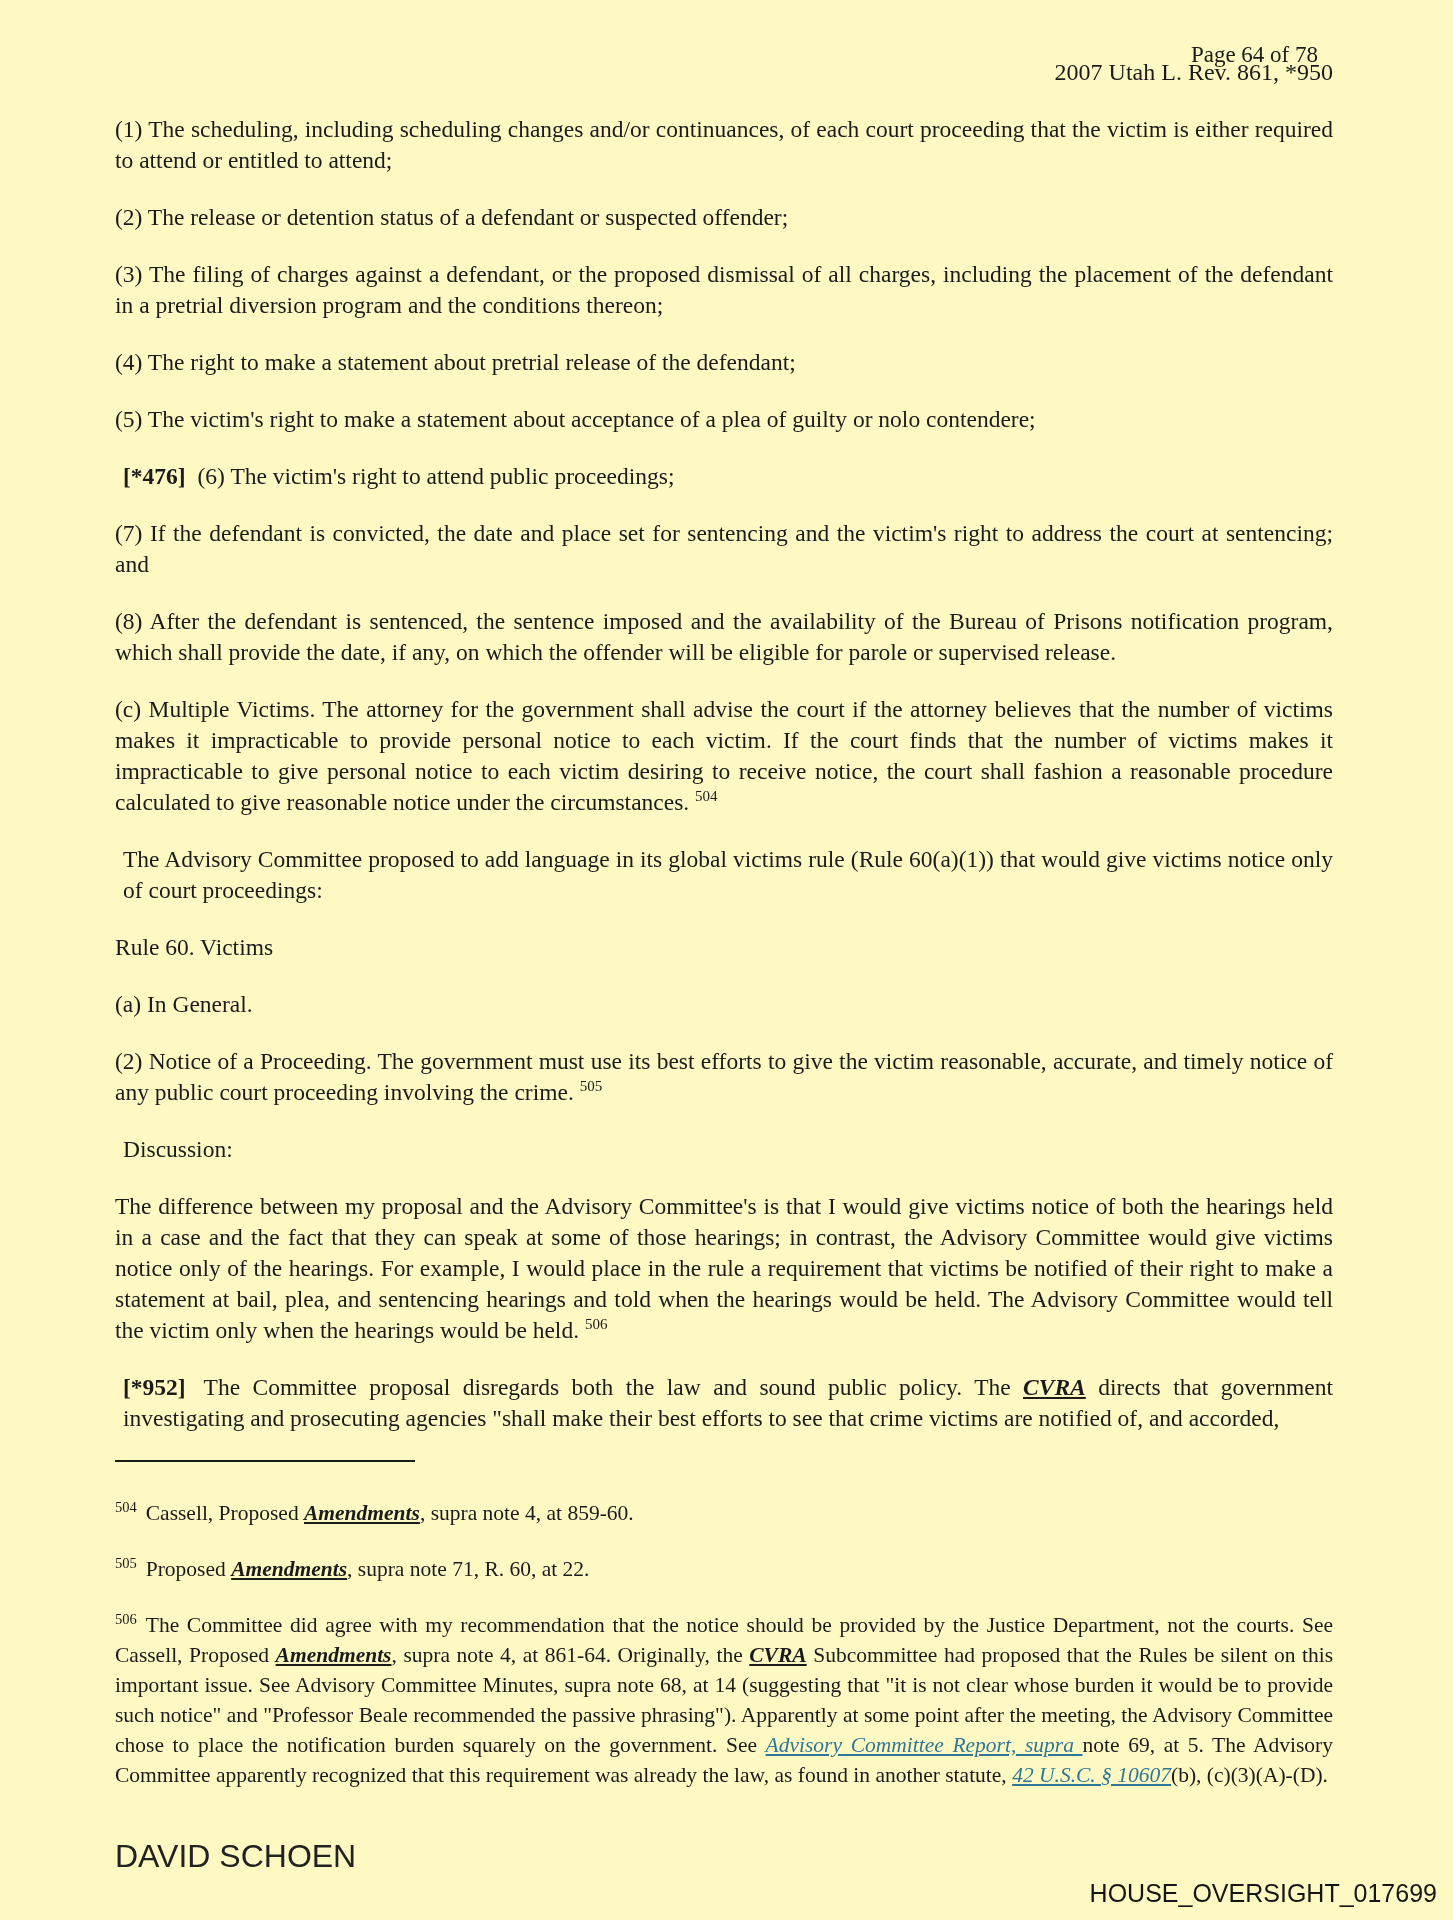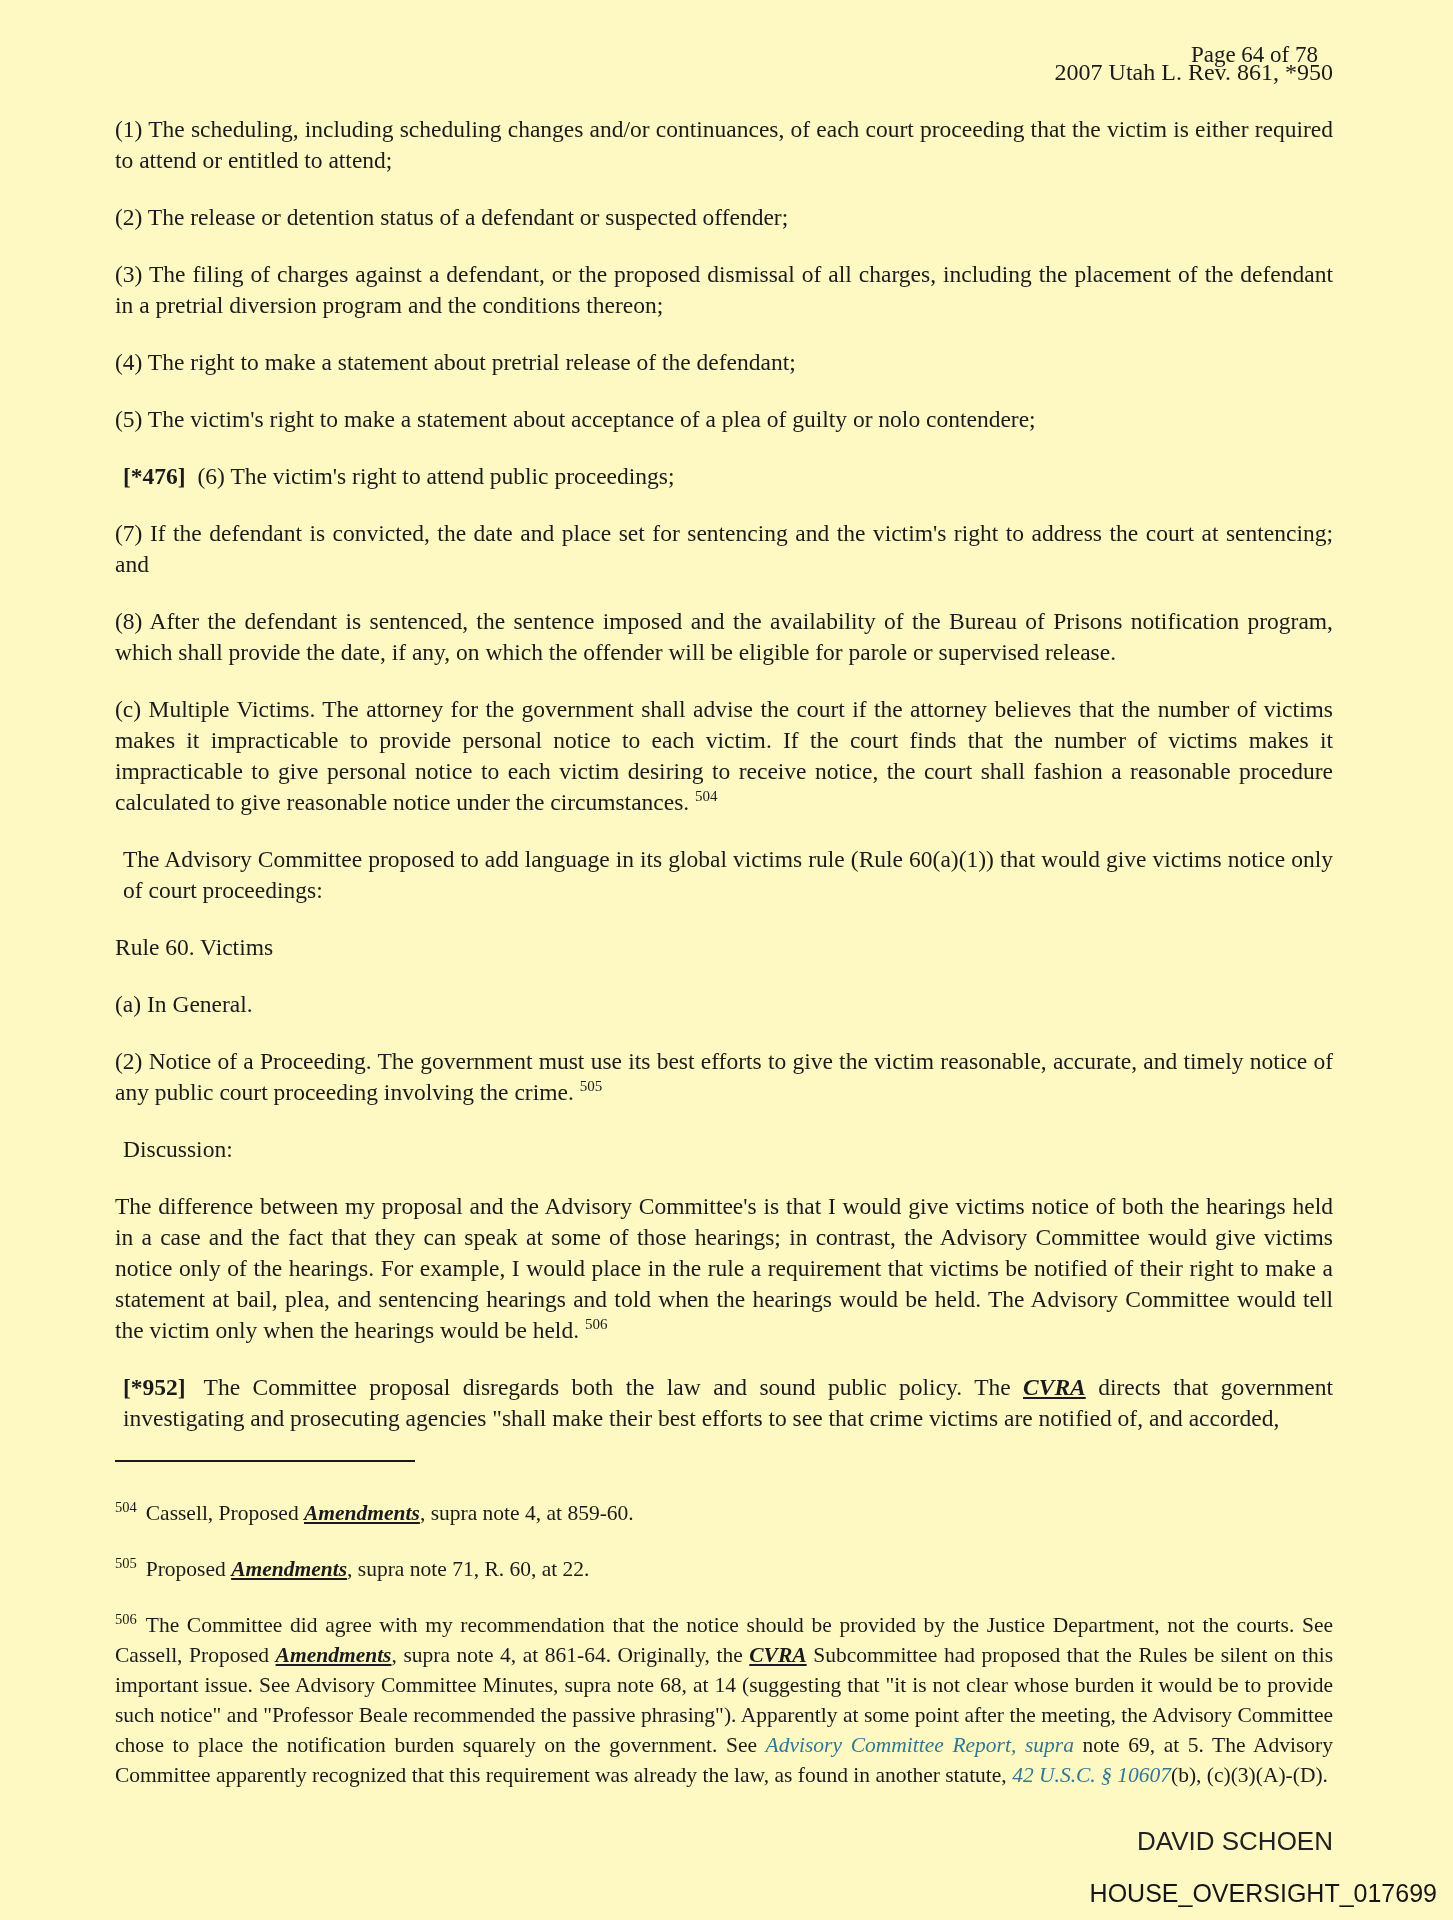--- a/index.html
+++ b/index.html
@@ -36,38 +36,39 @@
     text-align: justify;
     margin: 26px 0;
   }
   .para.indent { padding-left: 8px; }
   .seg-bold { font-weight: bold; margin-right: 6px; }
   .seg-term { font-weight: bold; font-style: italic; text-decoration: underline; }
   .seg-sup { vertical-align: super; font-size: 15px; line-height: 0; }
   .seg-link {
     color: var(--link-color, #2f7796);
     font-style: italic;
+    text-decoration: underline;
   }
   .seg-fnmark { vertical-align: super; font-size: 14.5px; line-height: 0; margin-right: 9px; }
   .fn-separator {
     width: 300px;
     border-top: 2px solid #1a1a1a;
     margin: 18px 0 36px 0;
   }
   .footnote {
     font-size: 21.5px;
     line-height: 30px;
     text-align: justify;
     margin: 26px 0;
   }
   .footer-name {
     font-family: "Liberation Sans", sans-serif;
-    font-size: 26px;
-    text-align: right;
-    margin-top: 36px;
+    font-size: 32px;
+    text-align: left;
+    margin-top: 48px;
     color: #222222;
   }
   .bates-stamp {
     position: absolute;
     right: 16px;
     bottom: 12px;
     font-family: "Liberation Sans", sans-serif;
     font-size: 25px;
     color: #161616;
   }

